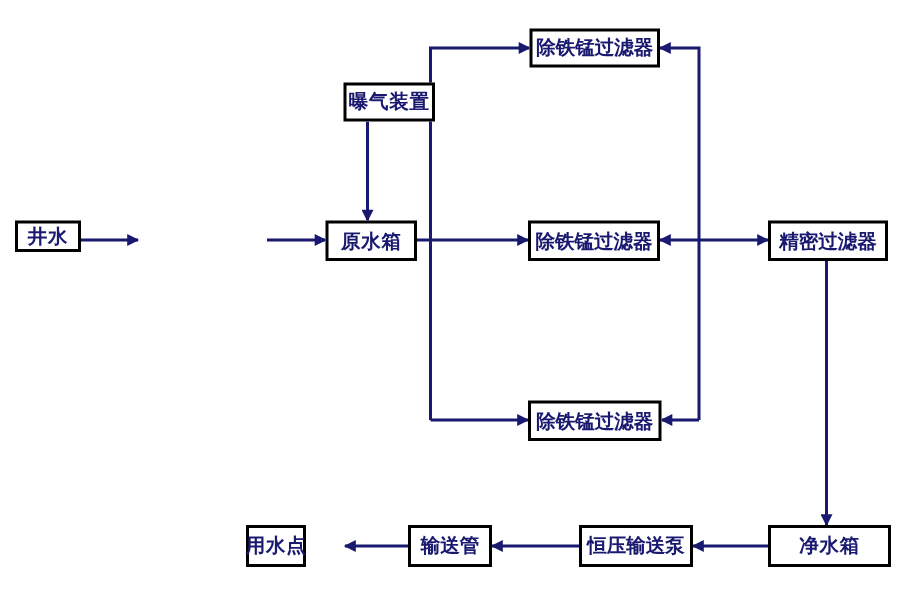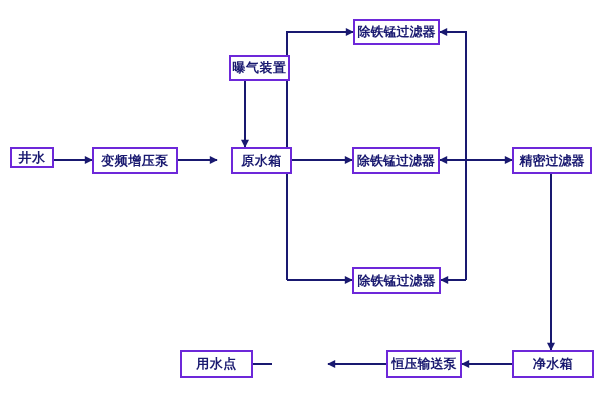--- a/index.html
+++ b/index.html
@@ -9,21 +9,21 @@
     background:#ffffff;
     font-family:"Liberation Sans","DejaVu Sans",sans-serif;
     overflow:hidden;
   }
   #edges-svg{position:absolute;left:0;top:0;width:600px;height:400px;}
   #edges-svg polyline{fill:none;stroke:#191970;stroke-width:2;}
   #edges-svg .arrow-head{fill:#191970;}
   .node{
     position:absolute;
     box-sizing:border-box;
-    border:2px solid #6d28d9;
+    border:2px solid #000000;
     background:#ffffff;
     color:#191970;
     font-size:13px;
     font-weight:bold;
     display:flex;
     align-items:center;
     justify-content:center;
     white-space:nowrap;
     letter-spacing:0.5px;
   }
@@ -50,34 +50,34 @@
       <polyline points="466,160 440,160" marker-end="url(#arrowhead)"></polyline>
       <polyline points="466,160 512,160" marker-end="url(#arrowhead)"></polyline>
       <polyline points="551,174 551,350" marker-end="url(#arrowhead)"></polyline>
       <polyline points="512,364 462,364" marker-end="url(#arrowhead)"></polyline>
       <polyline points="386,364 328,364" marker-end="url(#arrowhead)"></polyline>
       <polyline points="272,364 230,364" marker-end="url(#arrowhead)"></polyline>
     </svg>
 
   <div class="node" style="left:10px;top:147px;width:44px;height:21px;">井水</div>
 
-  <div class="node" style="left:92px;top:147px;width:86px;height:27px;">变频增压泵</div>
 
   <div class="node" style="left:229px;top:55px;width:61px;height:26px;">曝气装置</div>
 
-  <div class="node" style="left:231px;top:147px;width:61px;height:27px;">原水箱</div>
+  <div class="node" style="left:217px;top:147px;width:61px;height:27px;">原水箱</div>
 
   <div class="node" style="left:353px;top:19px;width:87px;height:26px;letter-spacing:0;">除铁锰过滤器</div>
 
   <div class="node" style="left:352px;top:147px;width:88px;height:27px;letter-spacing:0;">除铁锰过滤器</div>
 
   <div class="node" style="left:352px;top:267px;width:89px;height:27px;letter-spacing:0;">除铁锰过滤器</div>
 
   <div class="node" style="left:512px;top:350px;width:82px;height:28px;">净水箱</div>
 
   <div class="node" style="left:512px;top:147px;width:80px;height:27px;letter-spacing:0;">精密过滤器</div>
 
   <div class="node" style="left:386px;top:350px;width:76px;height:28px;letter-spacing:0;">恒压输送泵</div>
 
+  <div class="node" style="left:272px;top:350px;width:56px;height:28px;letter-spacing:0;">输送管</div>
 
-  <div class="node" style="left:180px;top:350px;width:73px;height:28px;">用水点</div>
+  <div class="node" style="left:164px;top:350px;width:40px;height:28px;">用水点</div>
 
 </div>
 
 </body></html>

